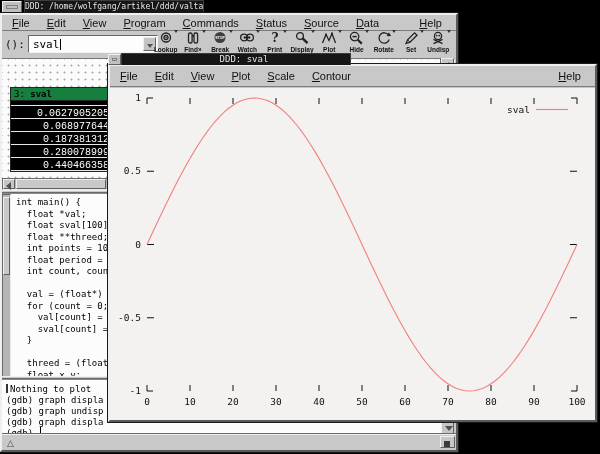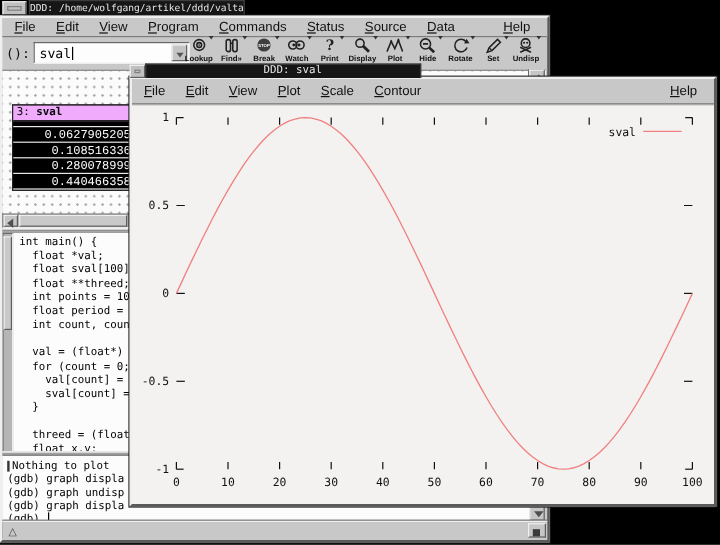--- a/index.html
+++ b/index.html
@@ -50,21 +50,21 @@
   .toolbtn .dd { position:absolute; top:0; right:1px; width:0; height:0;
                  border-left:2.5px solid transparent; border-right:2.5px solid transparent; border-top:3px solid #333; }
 
   
   .datacanvas { position:absolute; background-color:#fbfbfb;
     background-image:radial-gradient(#a8a8a8 0.8px, rgba(0,0,0,0) 1.2px);
     background-size:7px 7px; background-position:3px 3px;
     border-top:1px solid #777; overflow:hidden; }
 
   .dispbox { position:absolute; border:1px solid #222; background:#000; }
-  .disphdr { background:#f0abfc; color:#000; font-size:9px; font-family:"DejaVu Sans Mono", monospace;
+  .disphdr { background:#15803d; color:#000; font-size:9px; font-family:"DejaVu Sans Mono", monospace;
              padding:1px 3px; border-bottom:1px solid #222; white-space:nowrap; }
   .disphdr b { font-weight:bold; }
   .valrow { color:#fff; font-size:10px; font-family:Liberation Mono, monospace;
             text-align:right; padding:2px 2px 1px 2px; border-bottom:1px solid #e8e8e8;
             white-space:nowrap; overflow:hidden; height:13px; }
   .valrow.partial { height:5px; padding:0; }
 
   
   .sb { position:absolute; background:#b5b5b5;
         border-top:1px solid #6a6a6a; border-left:1px solid #6a6a6a;
@@ -235,21 +235,22 @@
     <span class="lbl">Undisp</span>
       </div>
     </div>
 
   <div class="datacanvas" style="left:0; top:43px; width:438px; height:132px;">
     <div class="dispbox" style="left:8px; top:28px; width:102px;">
       <div class="disphdr"><span>3:</span> <b>sval</b></div>
       <div id="sval-rows">
           <div class="valrow partial"></div>
           <div class="valrow">0.0627905205</div>
-          <div class="valrow">0.108516336</div>
+          <div class="valrow">0.068977644</div>
+          <div class="valrow">0.187381312</div>
           <div class="valrow">0.280078999</div>
           <div class="valrow">0.440466358</div>
         </div>
     </div>
   </div>
 
   <div class="sb" style="left:438px; top:43px; width:15px; height:132px;"></div>
   <div class="sbbtn" style="left:439px; top:43px; width:13px; height:12px;">
       <span class="tri up"></span>
     </div>

